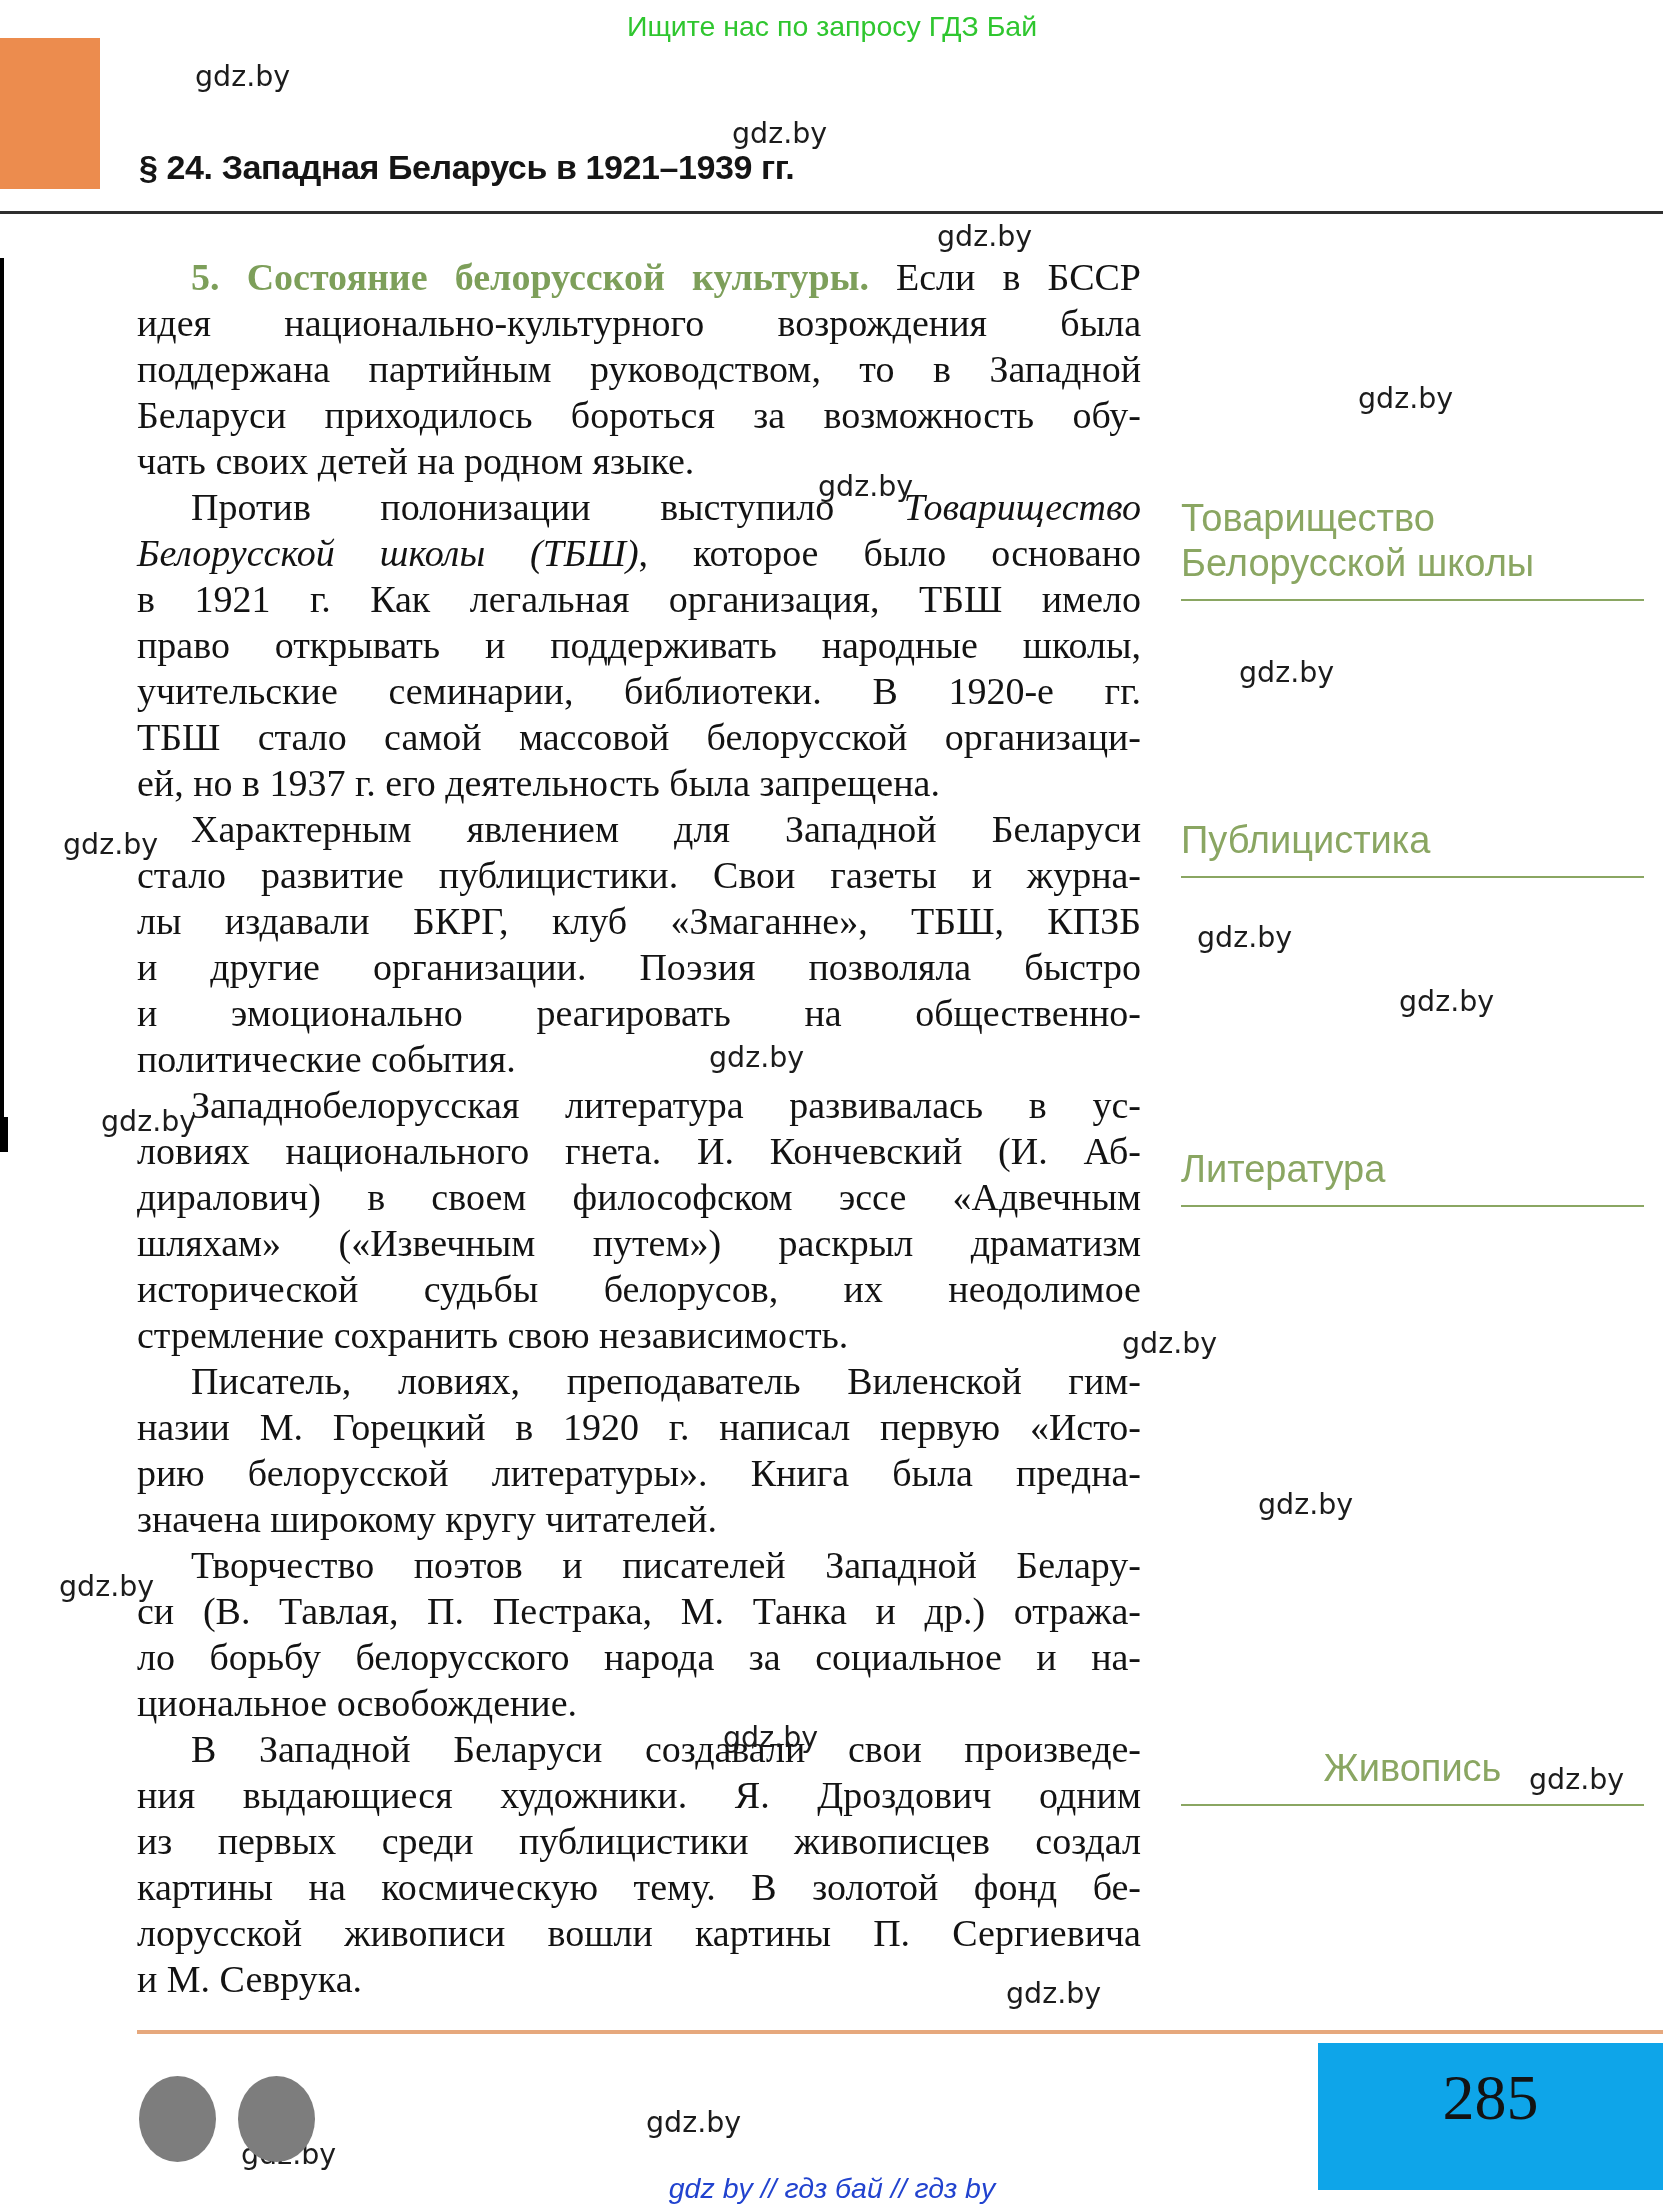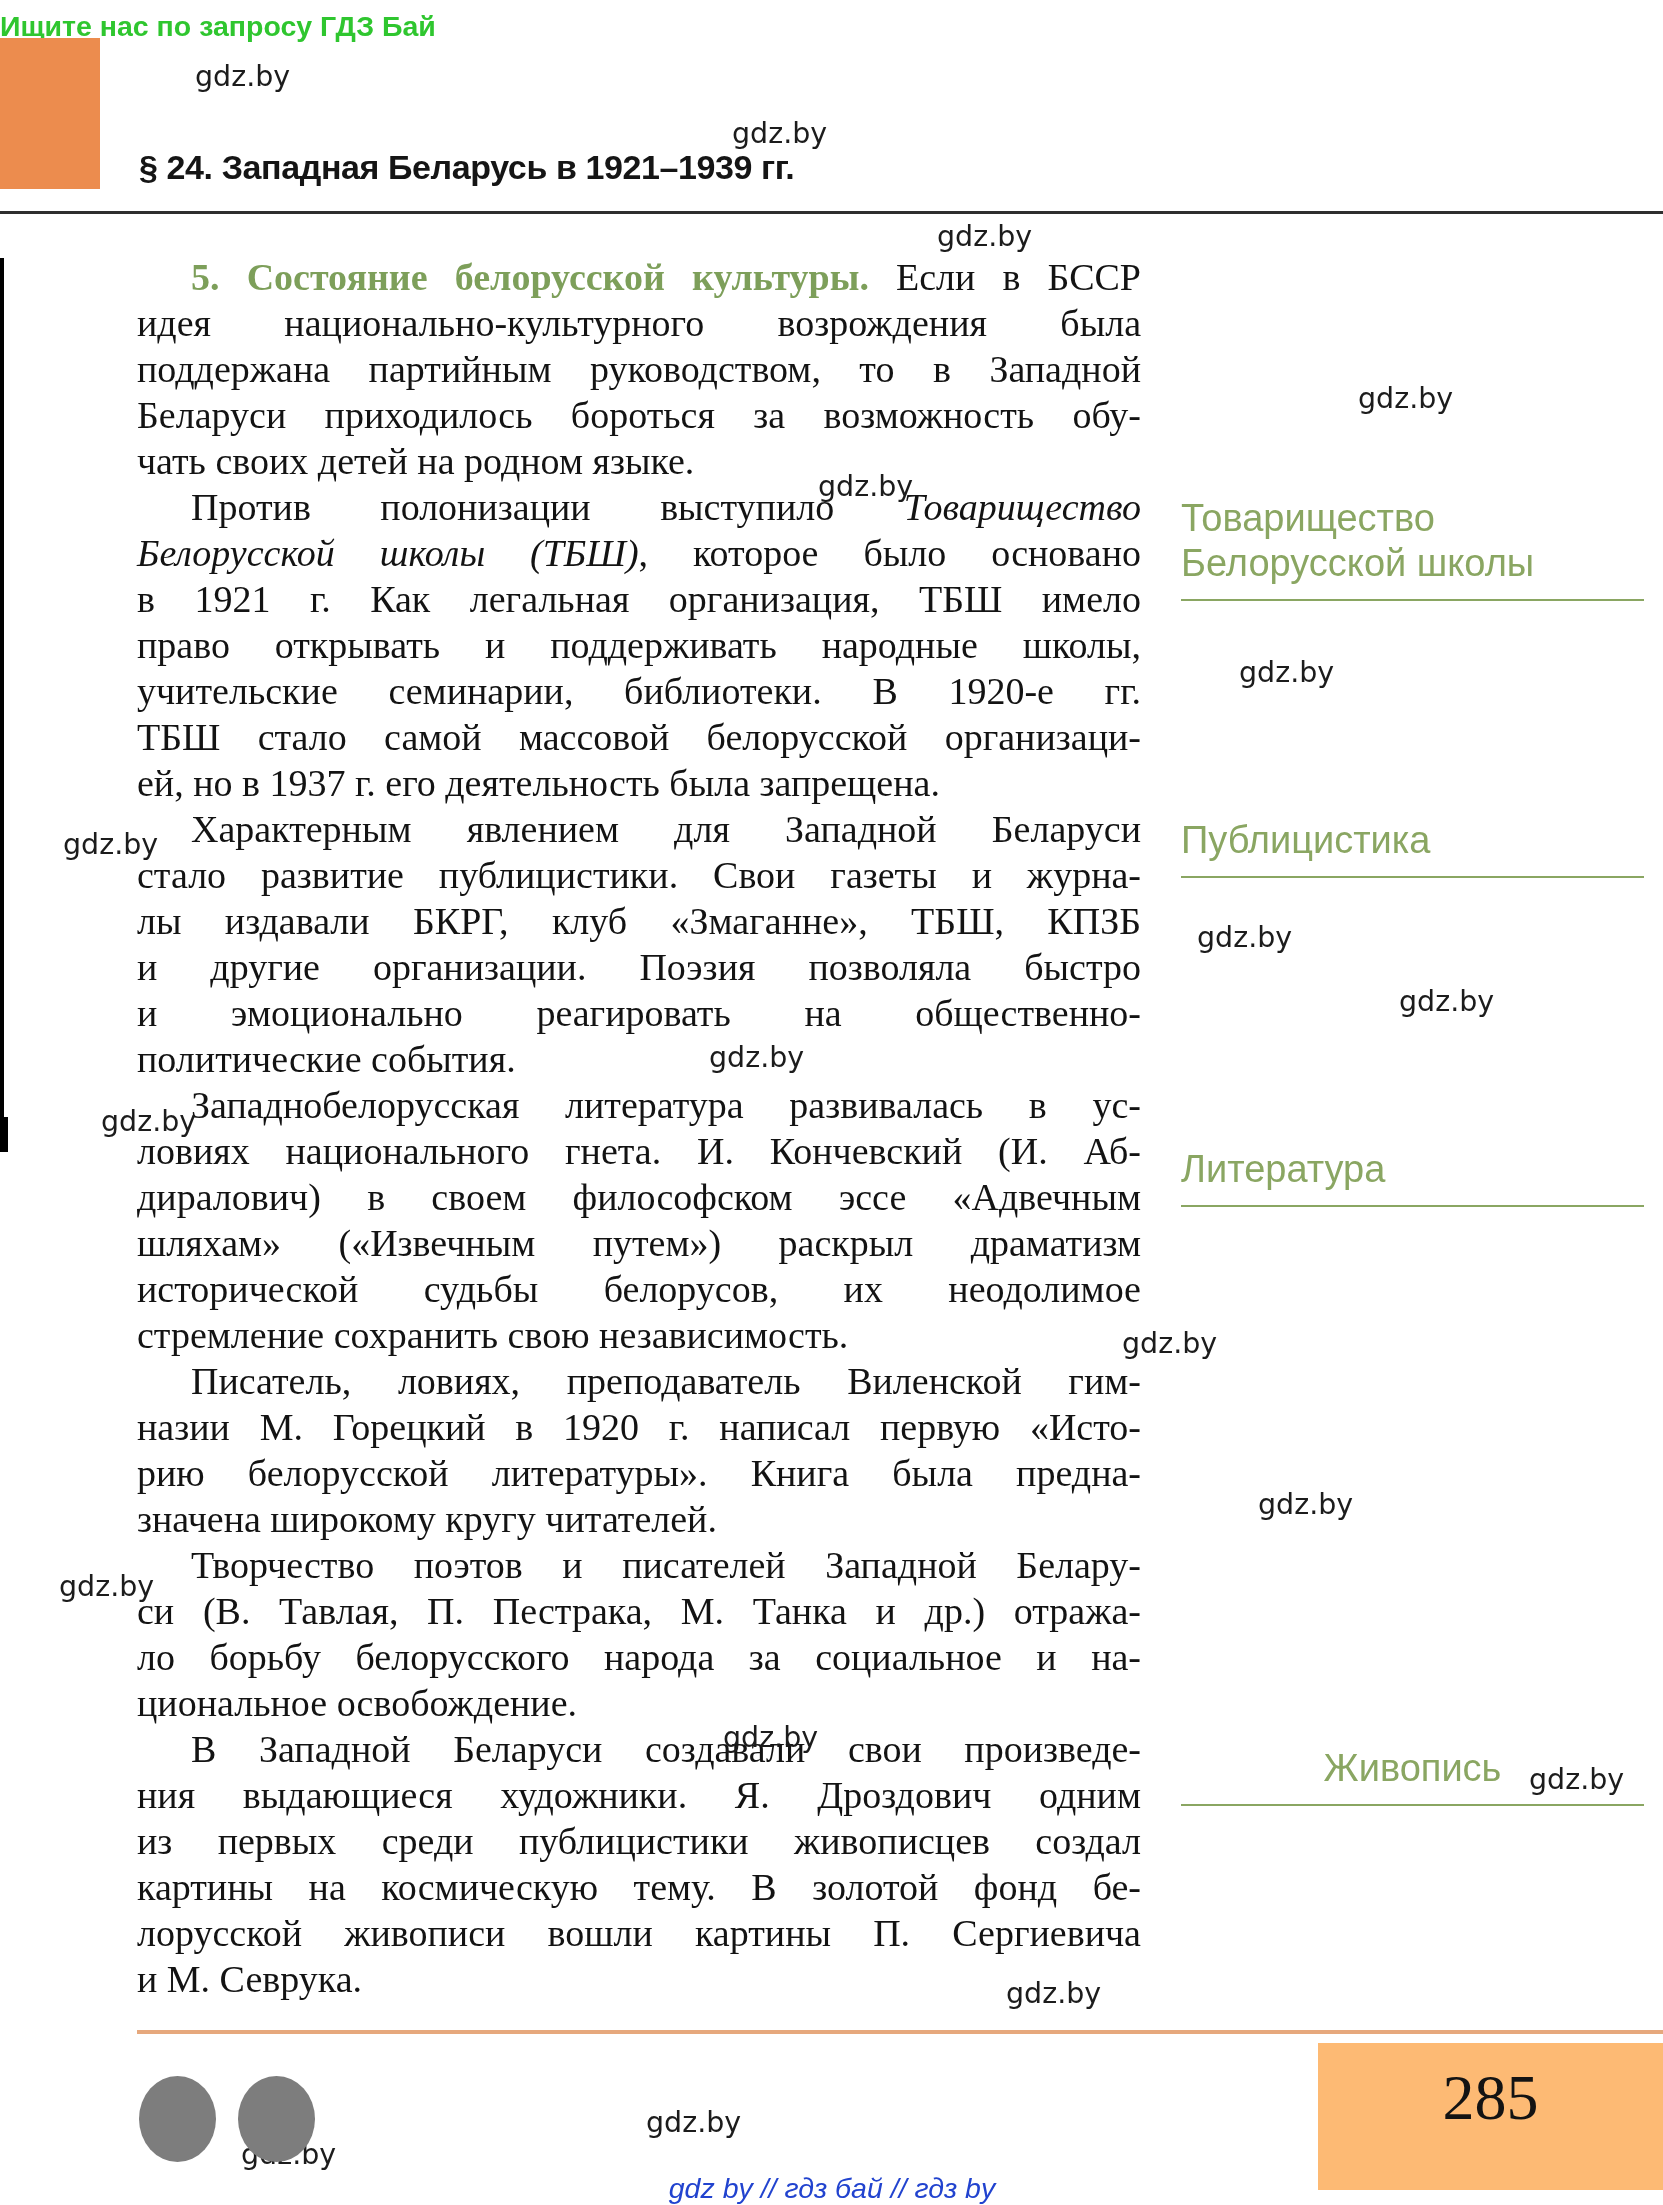--- a/index.html
+++ b/index.html
@@ -7,23 +7,23 @@
     position:relative;
     width:1664px;height:2205px;
     background:#ffffff;
     overflow:hidden;
     font-family:"Liberation Serif", serif;
     color:#131313;
   }
   
   .banner{
     position:absolute;top:10px;left:0;width:100%;
-    text-align:left;
+    text-align:center;
     font-family:"Liberation Sans", sans-serif;
-    font-size:28.5px;font-weight:700;
+    font-size:28.5px;font-weight:400;
     color:#2fc62f;
   }
   
   .orange-square{
     position:absolute;left:0;top:38px;width:100px;height:151px;
     background:#ec8c4e;
   }
   
   .header-title{
     position:absolute;left:139px;top:148px;margin:0;
@@ -70,21 +70,21 @@
     font-family:"DejaVu Sans", sans-serif;
     font-size:28.5px;color:#1c1c1c;white-space:nowrap;
   }
   
   .bottom-rule{position:absolute;left:137px;right:0;top:2030px;height:4.2px;background:#e6a87d;}
   .circle{position:absolute;width:77px;height:86px;border-radius:50%;background:#7d7d7d;}
   .c1{left:139px;top:2076px;}
   .c2{left:238px;top:2076px;}
   .page-box{
     position:absolute;left:1318px;top:2043px;width:345px;height:147px;
-    background:#fdba74;
+    background:#0ea5e9;
     text-align:center;
   }
   .page-box span{
     display:inline-block;margin-top:18.4px;
     font-family:"Liberation Serif", serif;
     font-size:64px;color:#131313;
   }
   .footer-links{
     position:absolute;left:0;top:2172px;width:100%;
     text-align:center;

